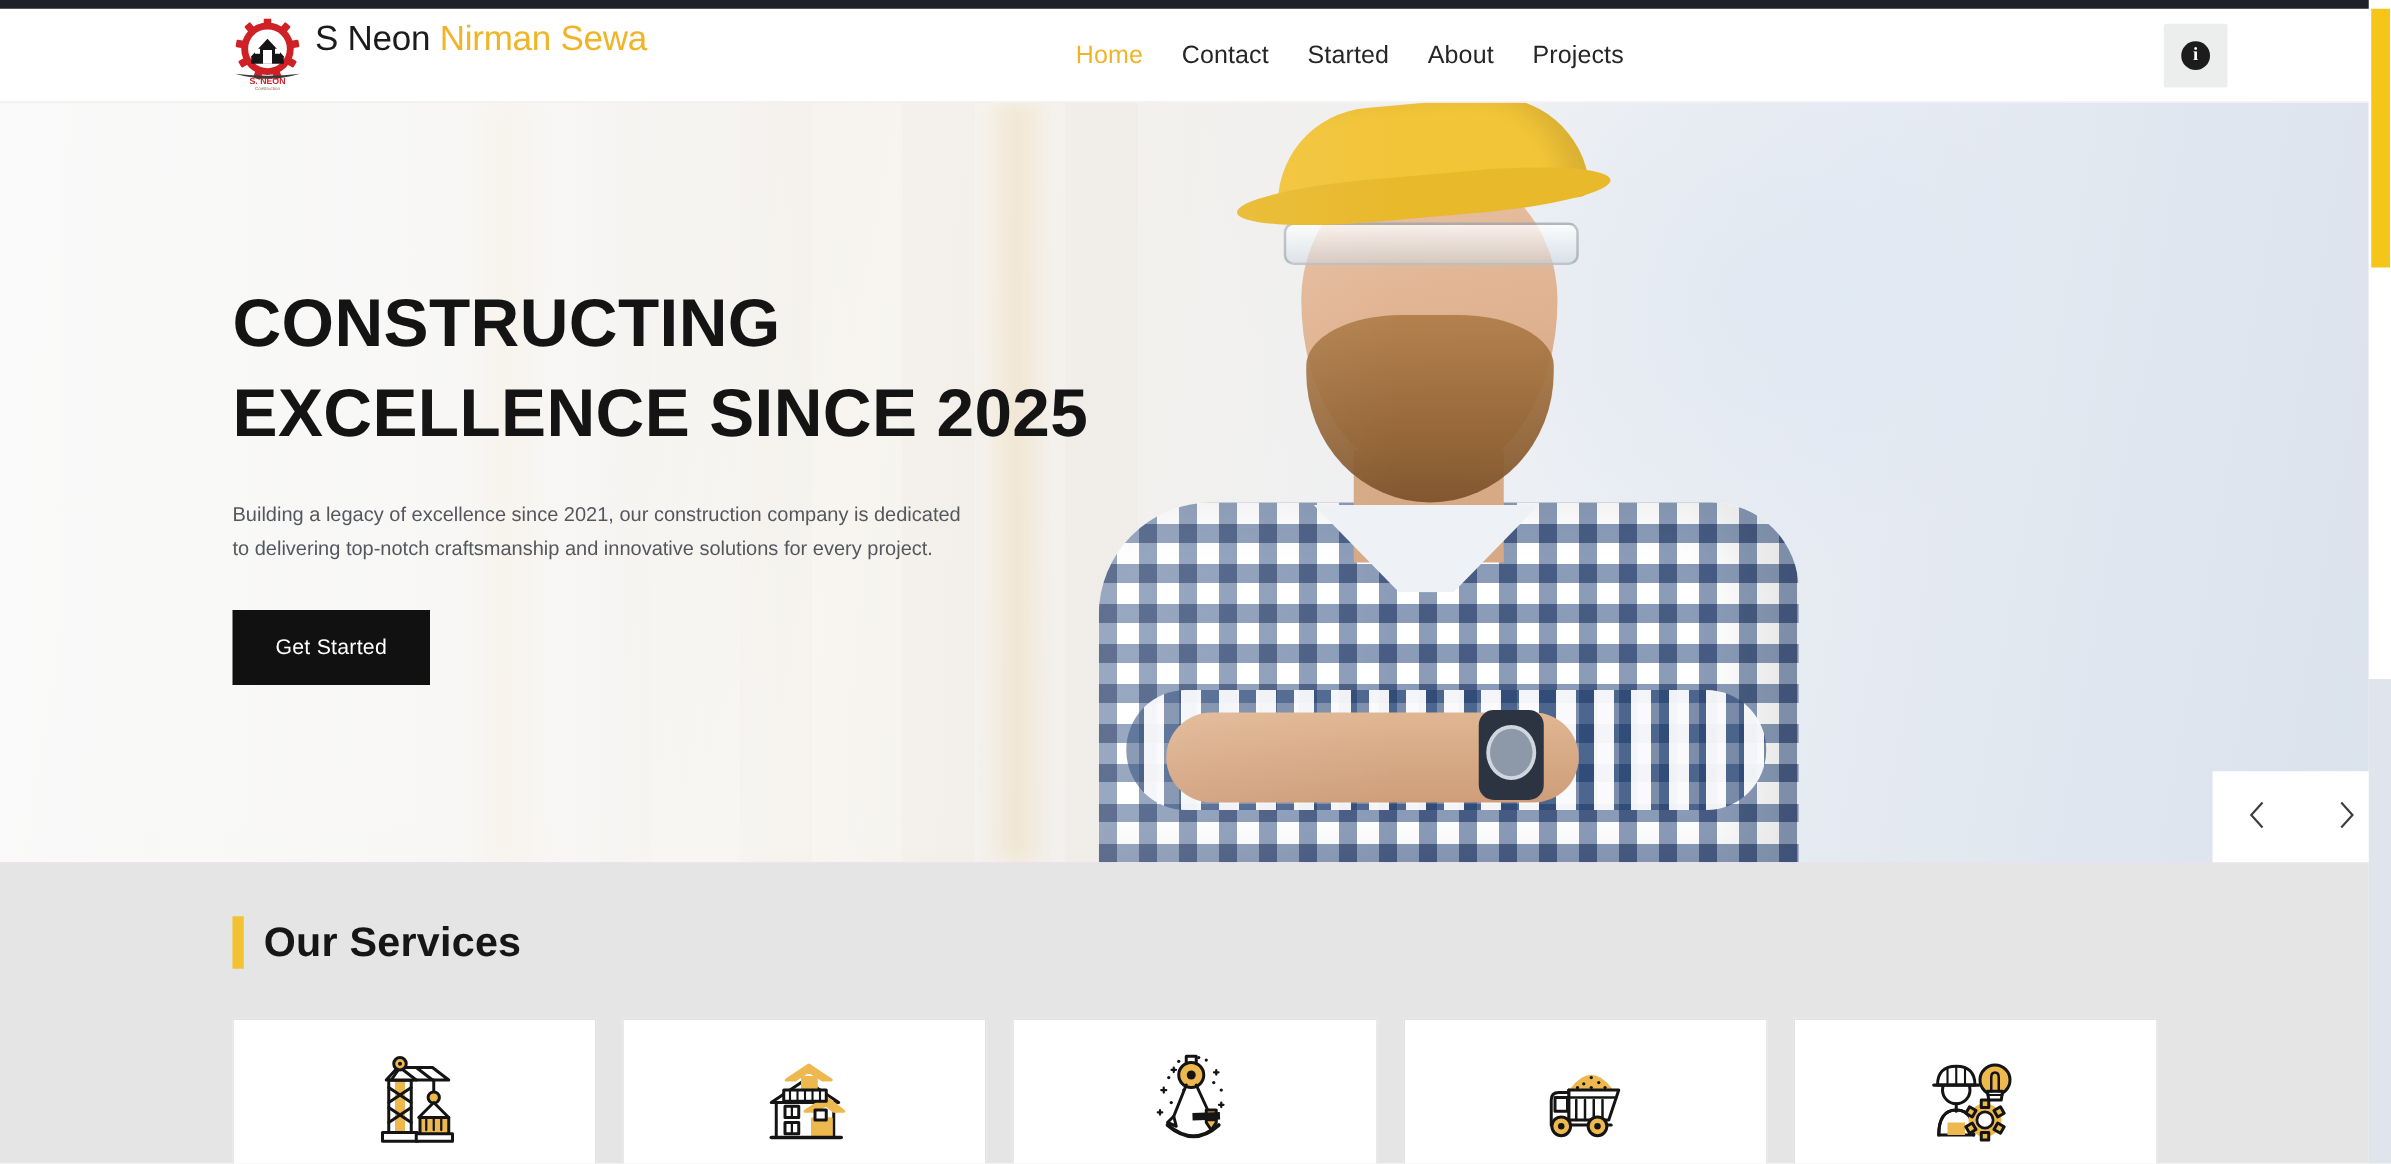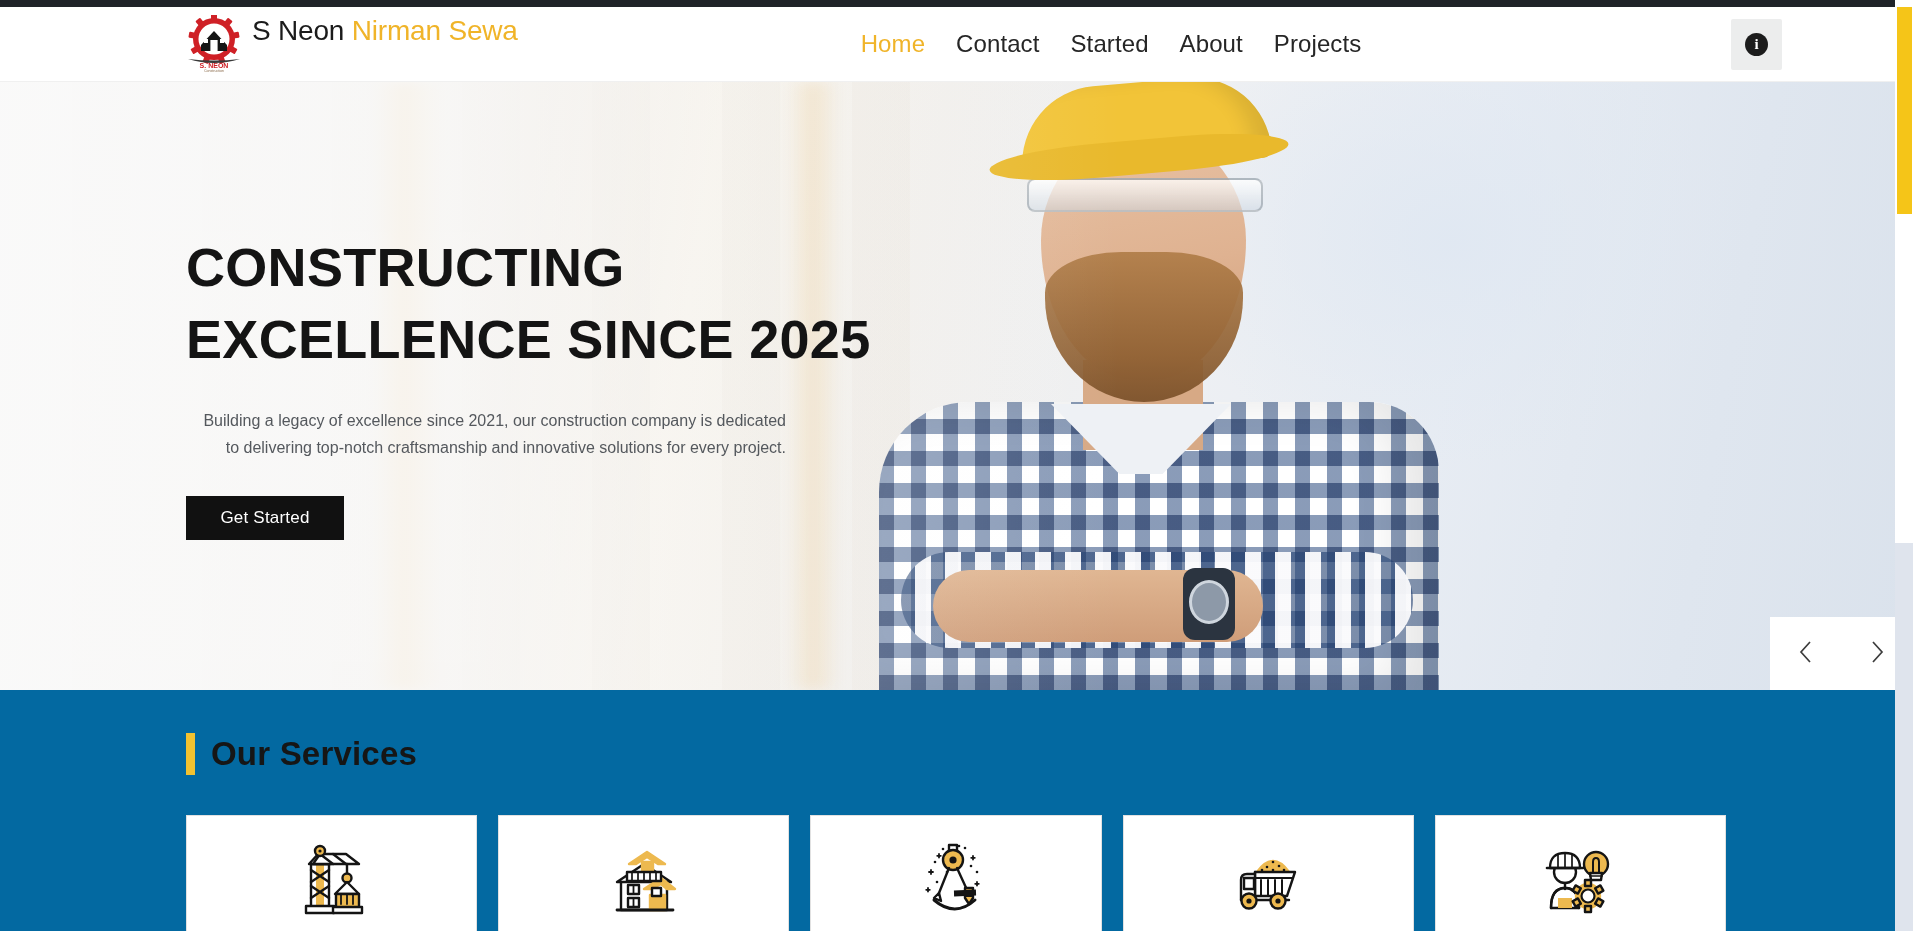--- a/index.html
+++ b/index.html
@@ -67,21 +67,21 @@
   .brand-text .brand-dark { color: #1b1b1b; }
   .brand-text .brand-accent { color: #f0b429; }
 
   .main-nav {
     display: flex;
     align-items: center;
     gap: 31px;
     margin-left: 343px;
   }
   .nav-link {
-    font-size: 24px;
+    font-size: 20px;
     color: #262626;
     text-decoration: none;
     white-space: nowrap;
     cursor: pointer;
     letter-spacing: 0.1px;
   }
   .nav-link.is-active { color: #f0b429; }
 
   .header-actions {
     margin-left: auto;
@@ -309,26 +309,25 @@
     line-height: 1.33;
     letter-spacing: 0.3px;
     white-space: nowrap;
   }
   .hero-sub {
     margin-top: 31px;
     font-size: 16px;
     line-height: 1.72;
     color: #54585d;
     max-width: 600px;
-    text-align: right;
   }
   .hero-cta {
     margin-top: 34px;
     width: 158px;
-    height: 44px;
+    height: 60px;
     background: #111111;
     color: #ffffff;
     border: none;
     font-size: 17px;
     font-family: "Liberation Sans", sans-serif;
     cursor: pointer;
     letter-spacing: 0.2px;
   }
 
   
@@ -352,21 +351,21 @@
     display: flex; align-items: center; justify-content: center;
     color: #3c3c3c;
   }
 
   
   .services {
     position: absolute;
     top: 690px; left: 0;
     width: 1913px;
     height: 241px;
-    background: #0369a1;
+    background: #e5e5e5;
     z-index: 2;
   }
   .section-head {
     display: flex;
     align-items: center;
     margin-left: 186px;
     margin-top: 43px;
     gap: 16px;
   }
   .accent-bar {

